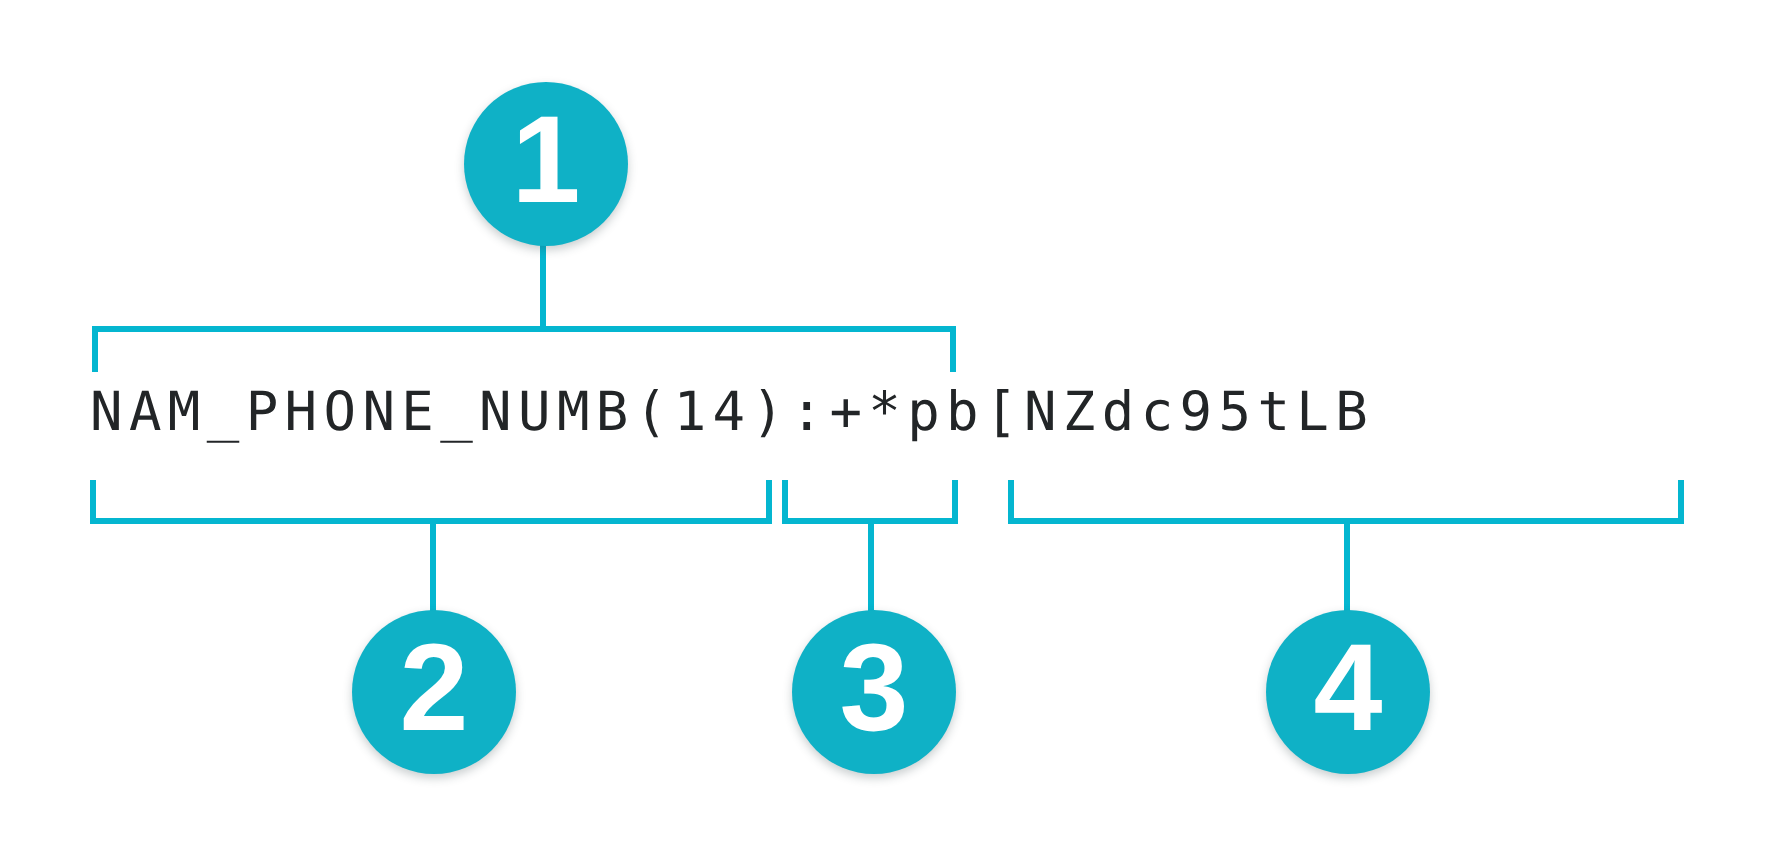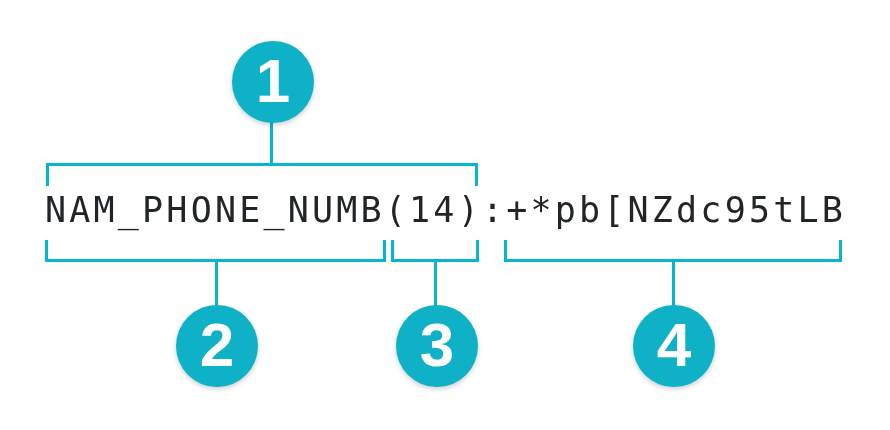--- a/index.html
+++ b/index.html
@@ -19,21 +19,21 @@
   .stage{
     position:relative;
     width:890px;height:430px;
     background:var(--bg);
   }
   
   .code-line{
     position:absolute;
     left:45px;top:193px;
     font-family:"DejaVu Sans Mono","Liberation Mono",monospace;
-    font-size:35px;
+    font-size:27px;
     line-height:1;
     letter-spacing:3.2px;
     color:var(--text);
     white-space:pre;
   }
   
   .bracket{
     position:absolute;
     box-sizing:border-box;
     border:3px solid var(--line);

